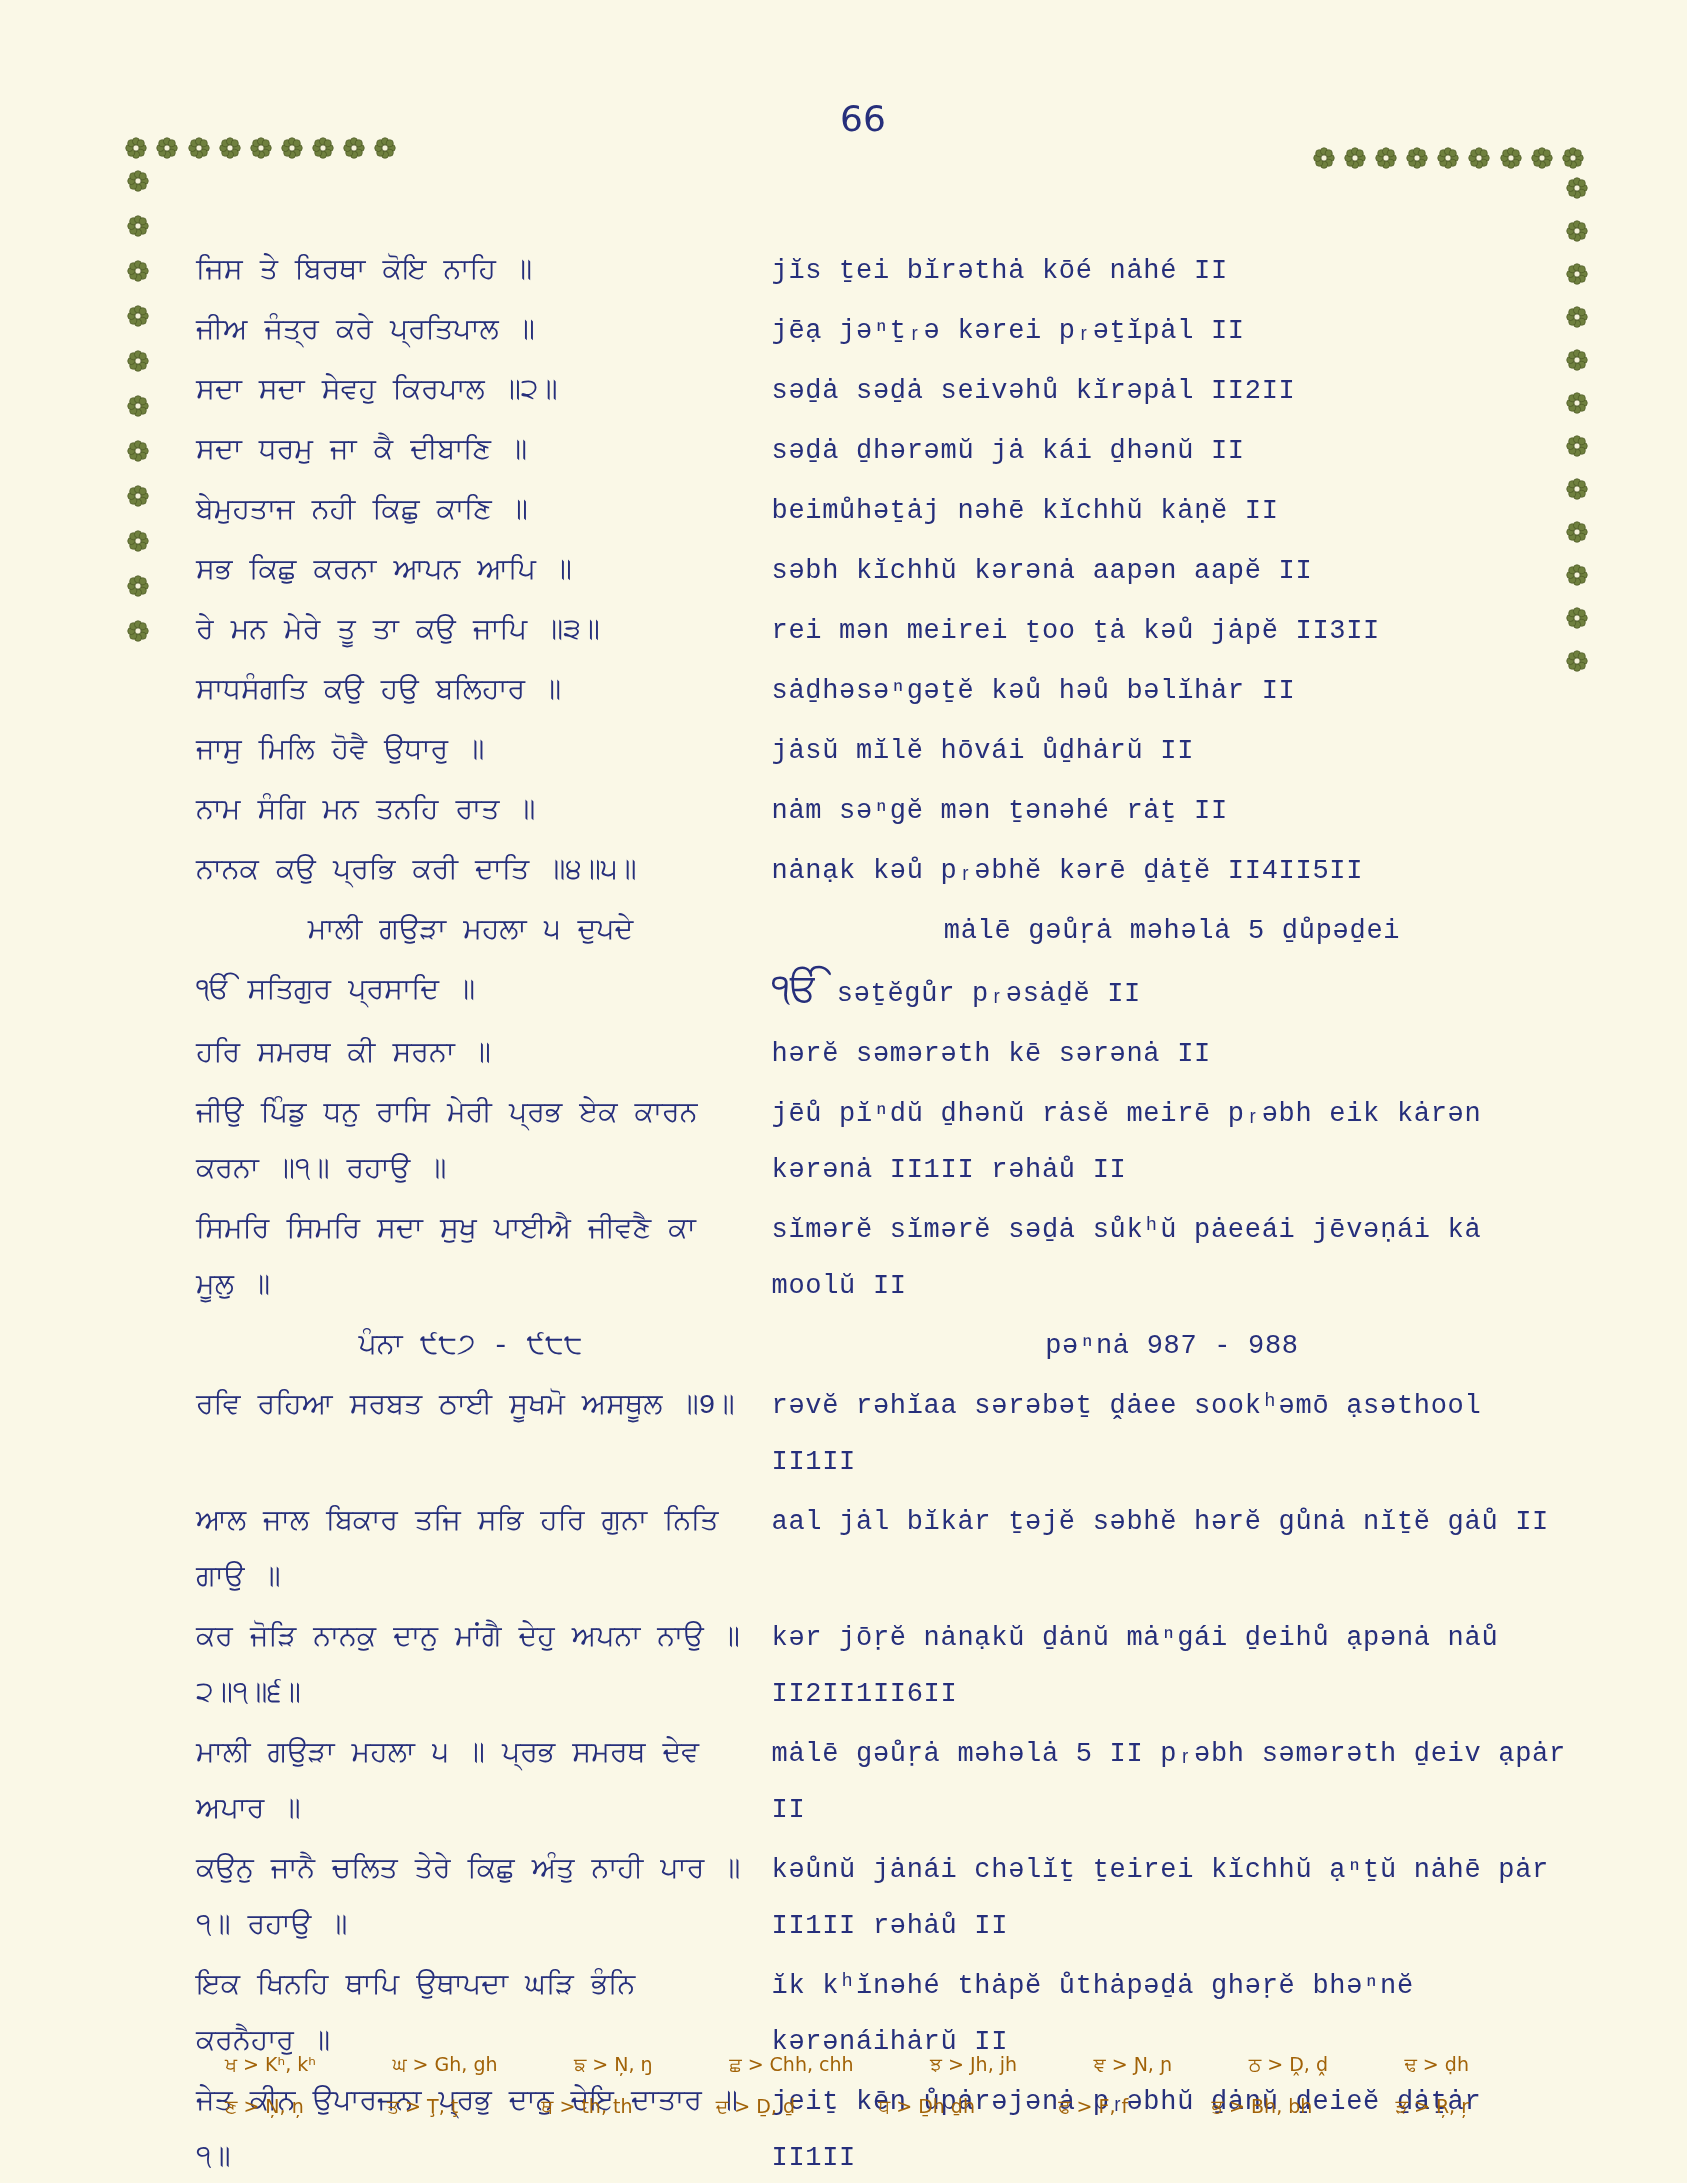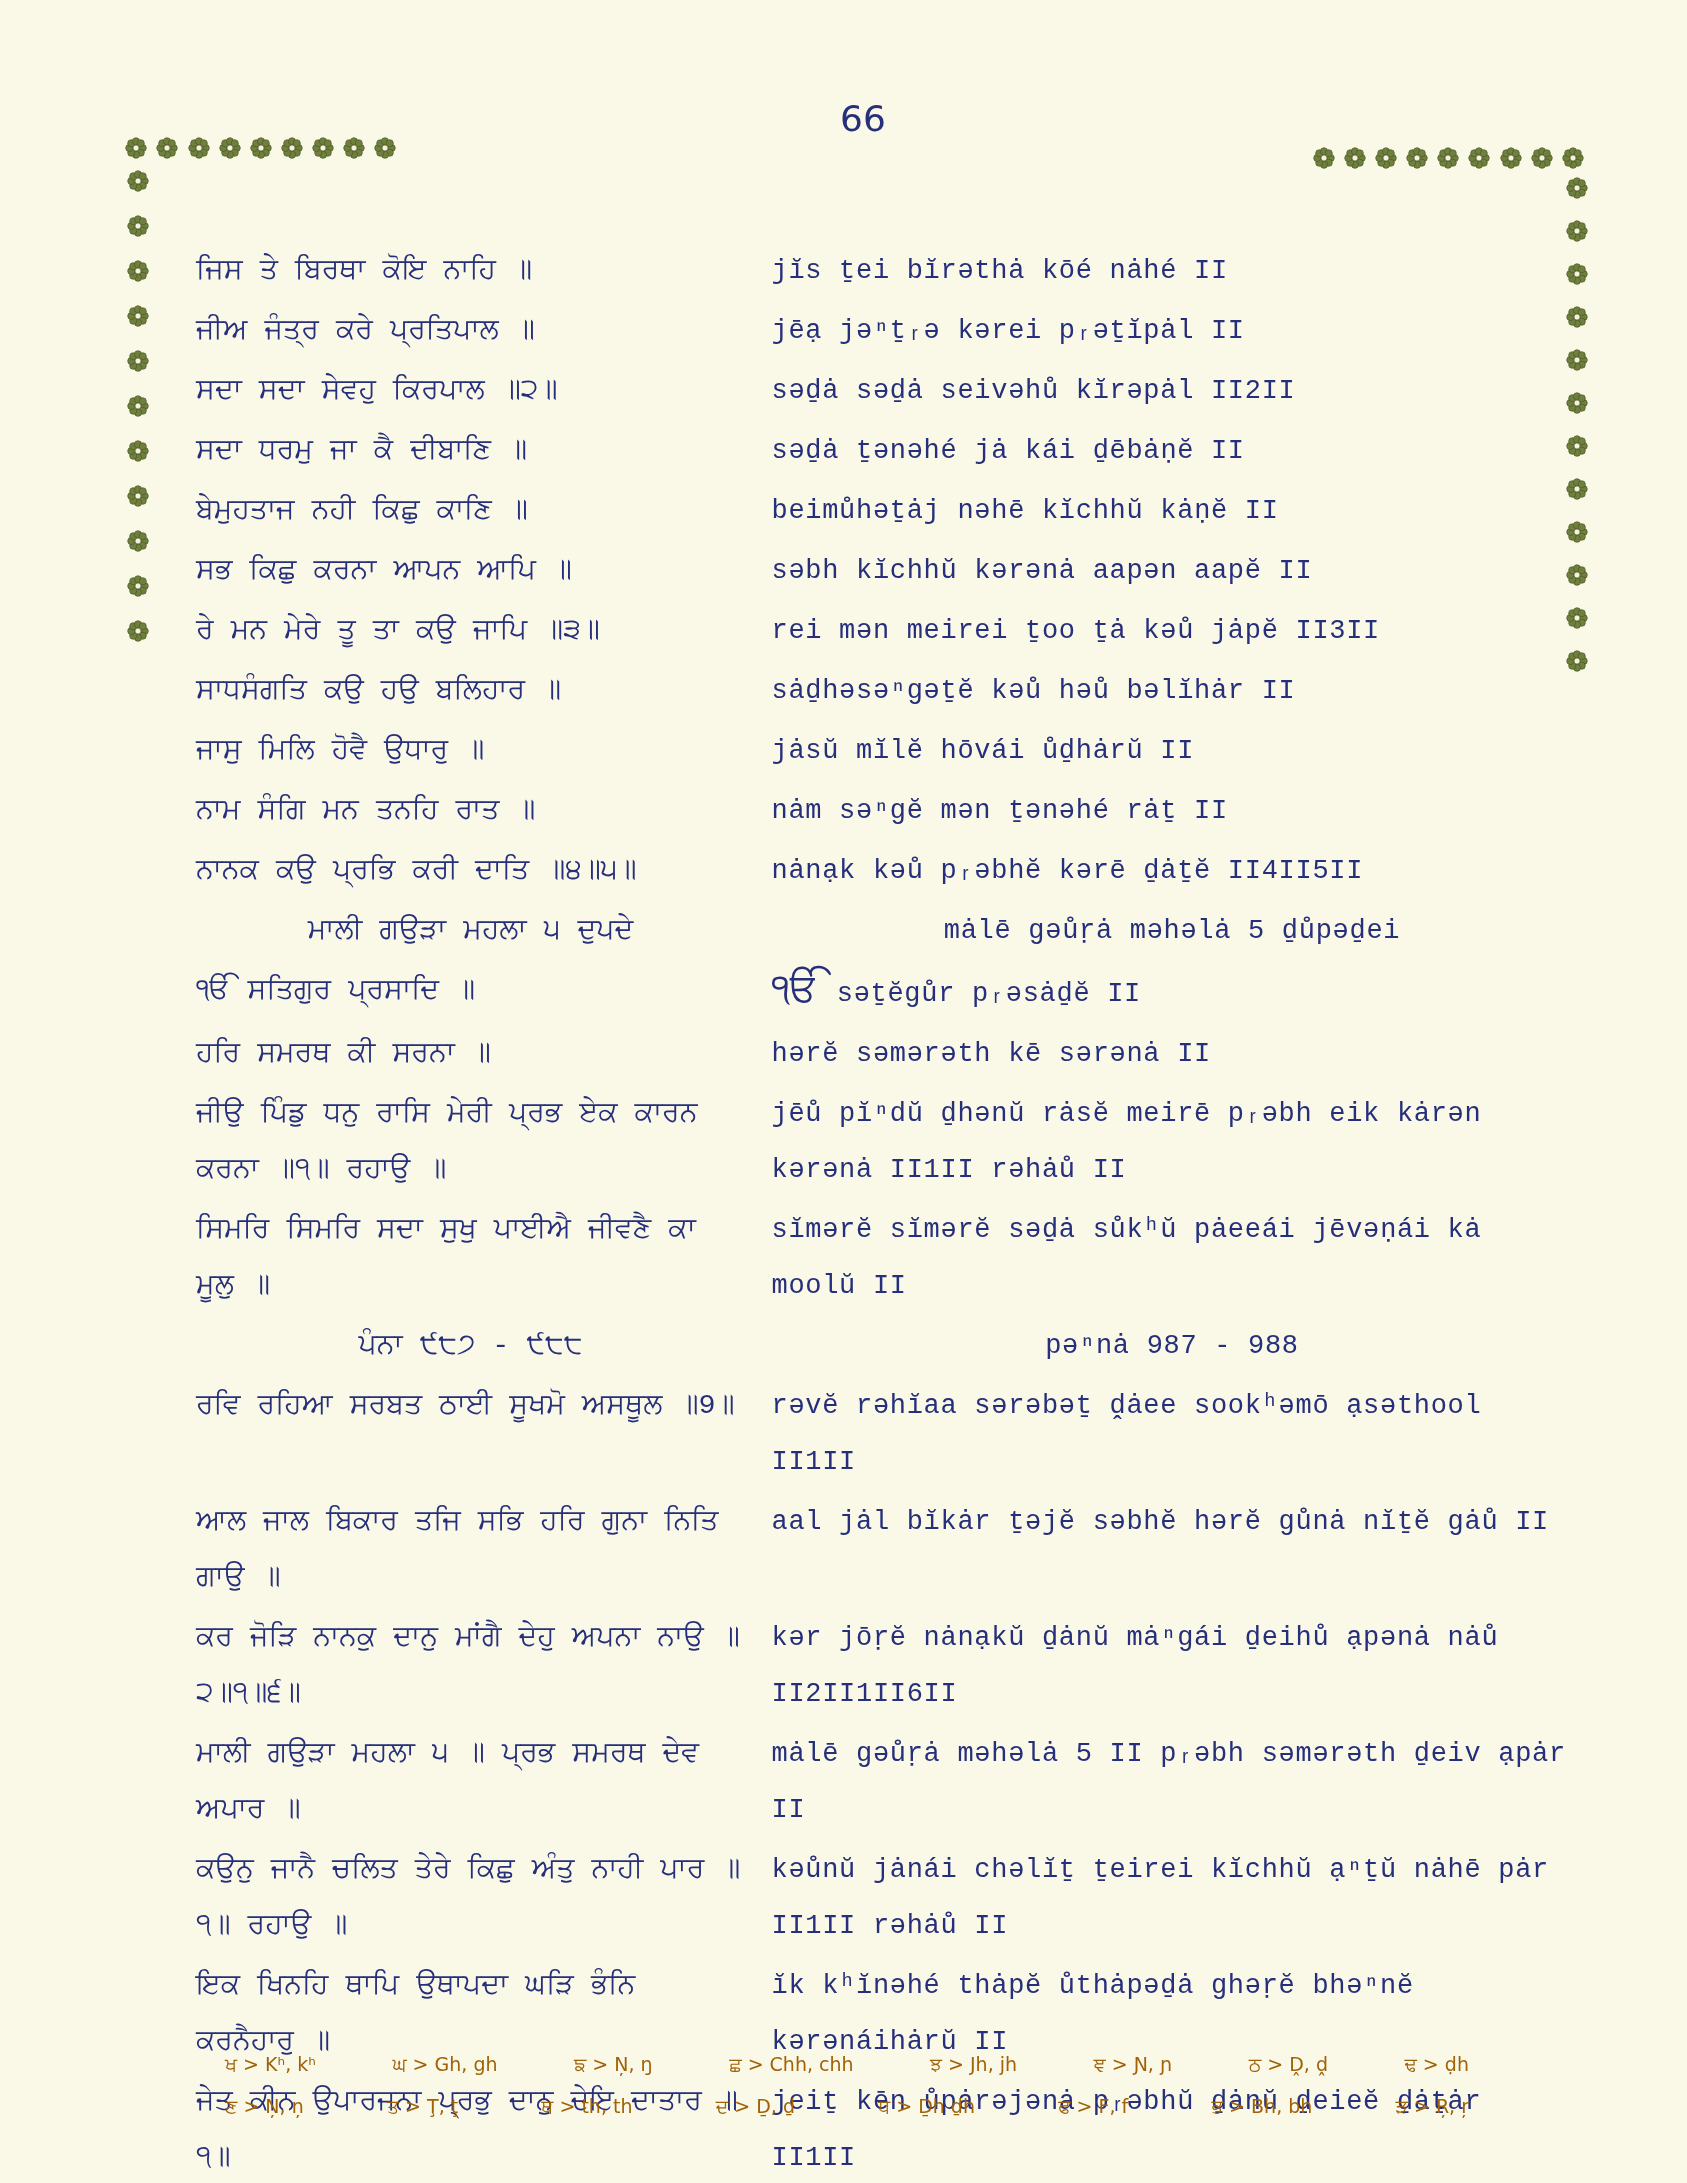--- a/index.html
+++ b/index.html
@@ -587,21 +587,21 @@
           <circle cx="23.72" cy="10.28" r="5.1" fill="#6f803e" stroke="#46531f" stroke-width="0.9"></circle>
           <circle cx="17" cy="17" r="4.2" fill="#f5f2da" stroke="#46531f" stroke-width="0.9"></circle>
         </svg>
       </span>
     </div>
 
   <div class="verses" id="verses">
       <div class="vrow"><div class="cell gurmukhi">ਜਿਸ ਤੇ ਬਿਰਥਾ ਕੋਇ ਨਾਹਿ ॥</div><div class="cell translit">jĭs ṯei bĭrəthȧ kōé nȧhé II</div></div>
       <div class="vrow"><div class="cell gurmukhi">ਜੀਅ ਜੰਤ੍ਰ ਕਰੇ ਪ੍ਰਤਿਪਾਲ ॥</div><div class="cell translit">jēạ jəⁿṯᵣə kərei pᵣəṯĭpȧl II</div></div>
       <div class="vrow"><div class="cell gurmukhi">ਸਦਾ ਸਦਾ ਸੇਵਹੁ ਕਿਰਪਾਲ ॥੨॥</div><div class="cell translit">səḏȧ səḏȧ seivəhů kĭrəpȧl II2II</div></div>
-      <div class="vrow"><div class="cell gurmukhi">ਸਦਾ ਧਰਮੁ ਜਾ ਕੈ ਦੀਬਾਣਿ ॥</div><div class="cell translit">səḏȧ ṯənəhé jȧ kái ḏēbȧṇĕ II</div></div>
+      <div class="vrow"><div class="cell gurmukhi">ਸਦਾ ਧਰਮੁ ਜਾ ਕੈ ਦੀਬਾਣਿ ॥</div><div class="cell translit">səḏȧ ḏhərəmŭ jȧ kái ḏhənŭ II</div></div>
       <div class="vrow"><div class="cell gurmukhi">ਬੇਮੁਹਤਾਜ ਨਹੀ ਕਿਛੁ ਕਾਣਿ ॥</div><div class="cell translit">beimůhəṯȧj nəhē kĭchhŭ kȧṇĕ II</div></div>
       <div class="vrow"><div class="cell gurmukhi">ਸਭ ਕਿਛੁ ਕਰਨਾ ਆਪਨ ਆਪਿ ॥</div><div class="cell translit">səbh kĭchhŭ kərənȧ aapən aapĕ II</div></div>
       <div class="vrow"><div class="cell gurmukhi">ਰੇ ਮਨ ਮੇਰੇ ਤੂ ਤਾ ਕਉ ਜਾਪਿ ॥੩॥</div><div class="cell translit">rei mən meirei ṯoo ṯȧ kəů jȧpĕ II3II</div></div>
       <div class="vrow"><div class="cell gurmukhi">ਸਾਧਸੰਗਤਿ ਕਉ ਹਉ ਬਲਿਹਾਰ ॥</div><div class="cell translit">sȧḏhəsəⁿgəṯĕ kəů həů bəlĭhȧr II</div></div>
       <div class="vrow"><div class="cell gurmukhi">ਜਾਸੁ ਮਿਲਿ ਹੋਵੈ ਉਧਾਰੁ ॥</div><div class="cell translit">jȧsŭ mĭlĕ hōvái ůḏhȧrŭ II</div></div>
       <div class="vrow"><div class="cell gurmukhi">ਨਾਮ ਸੰਗਿ ਮਨ ਤਨਹਿ ਰਾਤ ॥</div><div class="cell translit">nȧm səⁿgĕ mən ṯənəhé rȧṯ II</div></div>
       <div class="vrow"><div class="cell gurmukhi">ਨਾਨਕ ਕਉ ਪ੍ਰਭਿ ਕਰੀ ਦਾਤਿ ॥੪॥੫॥</div><div class="cell translit">nȧnạk kəů pᵣəbhĕ kərē ḏȧṯĕ II4II5II</div></div>
       <div class="vrow center"><div class="cell gurmukhi">ਮਾਲੀ ਗਉੜਾ ਮਹਲਾ ੫ ਦੁਪਦੇ</div><div class="cell translit">mȧlē gəůṛȧ məhəlȧ 5 ḏůpəḏei</div></div>
       <div class="vrow ik"><div class="cell gurmukhi">ੴ ਸਤਿਗੁਰ ਪ੍ਰਸਾਦਿ ॥</div><div class="cell translit">ੴ səṯĕgůr pᵣəsȧḏĕ II</div></div>
       <div class="vrow"><div class="cell gurmukhi">ਹਰਿ ਸਮਰਥ ਕੀ ਸਰਨਾ ॥</div><div class="cell translit">hərĕ səmərəth kē sərənȧ II</div></div>

